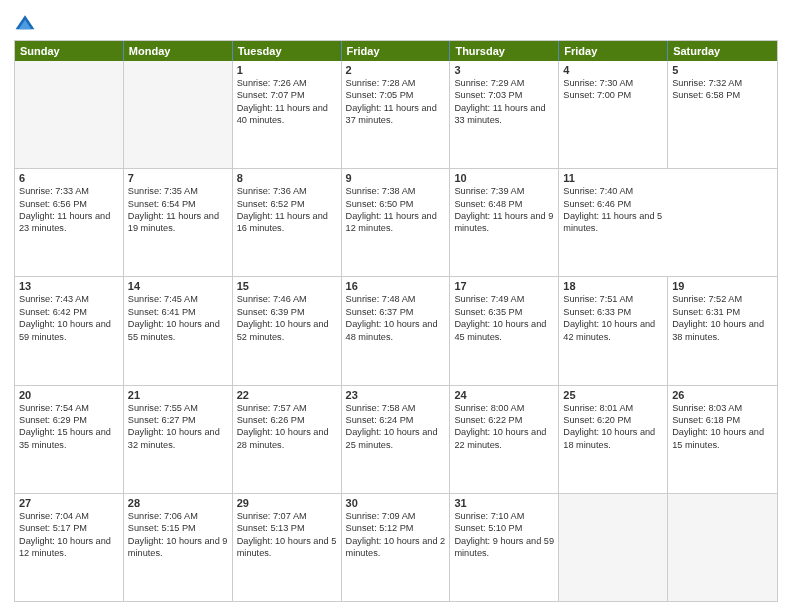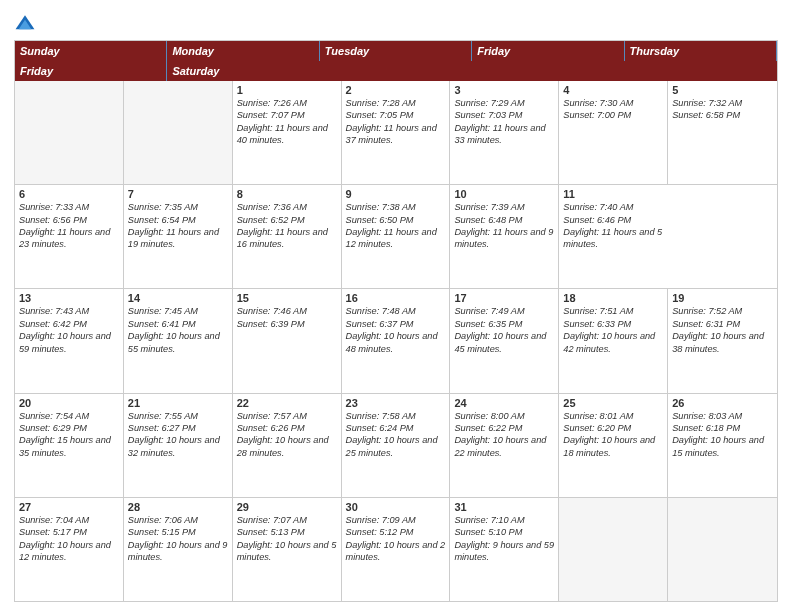--- a/index.html
+++ b/index.html
@@ -62,23 +62,22 @@
       font-weight: bold;
     }
     .calendar {
       flex: 1;
       display: flex;
       flex-direction: column;
       border: 1px solid #ccc;
     }
     .cal-header {
       display: grid;
-      grid-template-columns: repeat(5, 1fr);
-      background: #7f1d1d;
-      font-style: italic;
+      grid-template-columns: repeat(7, 1fr);
+      background: #4d7c0f;
     }
     .cal-header-cell {
       color: #fff;
       font-size: 11px;
       font-weight: bold;
       padding: 4px 5px;
       border-right: 1px solid #5588bb;
     }
     .cal-header-cell:last-child { border-right: none; }
     .cal-body {
@@ -107,21 +106,20 @@
     .day-num {
       font-size: 11px;
       font-weight: bold;
       color: #333;
       display: block;
       margin-bottom: 1px;
     }
     .cell-text {
       line-height: 1.35;
       font-size: 9.2px;
-      font-style: italic;
     }
   </style>
 </head>
 <body>
 
 <div class="page">
   <div class="header">
     <div class="logo">
       <svg class="logo-icon" viewBox="0 0 28 28">
         <polygon points="14,4 26,22 2,22" fill="#1a6bba"></polygon>
@@ -203,21 +201,21 @@
           <div class="cal-cell">
             <span class="day-num">13</span>
             <div class="cell-text"><span>Sunrise: 7:43 AM</span><br><span>Sunset: 6:42 PM</span><br><span>Daylight: 10 hours and 59 minutes.</span></div>
           </div>
           <div class="cal-cell">
             <span class="day-num">14</span>
             <div class="cell-text"><span>Sunrise: 7:45 AM</span><br><span>Sunset: 6:41 PM</span><br><span>Daylight: 10 hours and 55 minutes.</span></div>
           </div>
           <div class="cal-cell">
             <span class="day-num">15</span>
-            <div class="cell-text"><span>Sunrise: 7:46 AM</span><br><span>Sunset: 6:39 PM</span><br></div>
+            <div class="cell-text"><span>Sunrise: 7:46 AM</span><br><span>Sunset: 6:39 PM</span><br><span>Daylight: 10 hours and 52 minutes.</span></div>
           </div>
           <div class="cal-cell">
             <span class="day-num">16</span>
             <div class="cell-text"><span>Sunrise: 7:48 AM</span><br><span>Sunset: 6:37 PM</span><br><span>Daylight: 10 hours and 48 minutes.</span></div>
           </div>
           <div class="cal-cell">
             <span class="day-num">17</span>
             <div class="cell-text"><span>Sunrise: 7:49 AM</span><br><span>Sunset: 6:35 PM</span><br><span>Daylight: 10 hours and 45 minutes.</span></div>
           </div>
           <div class="cal-cell">

